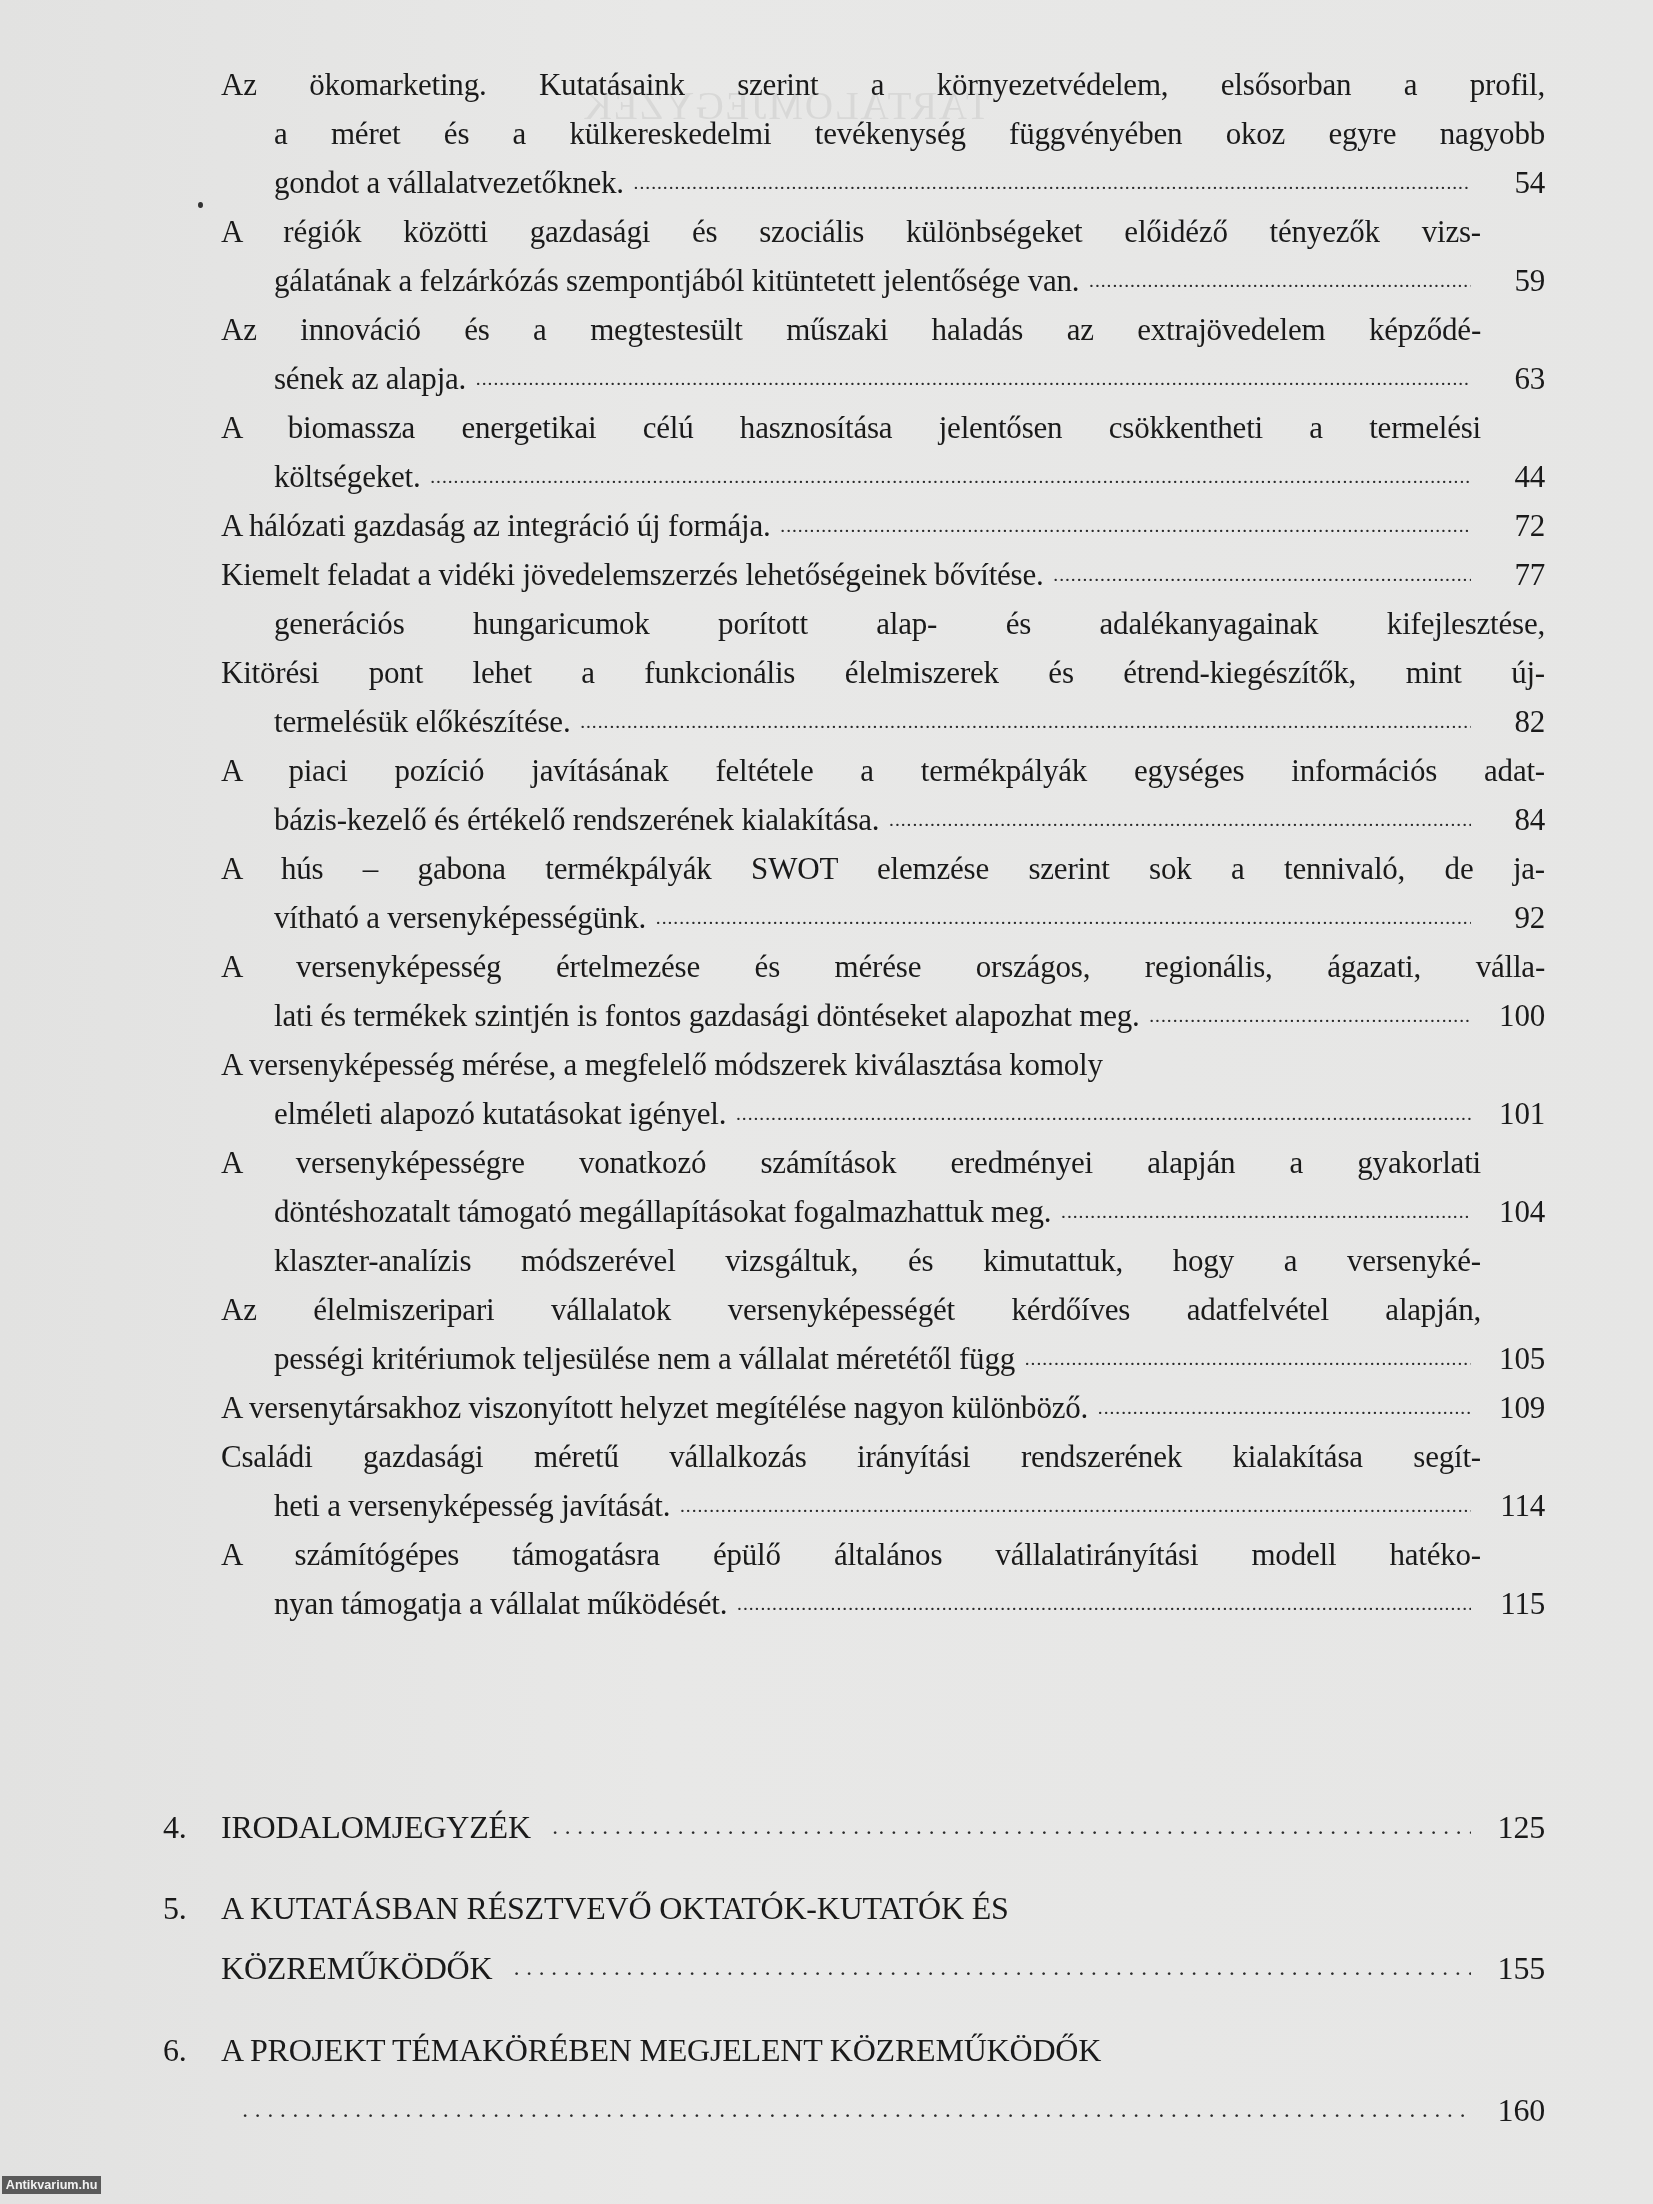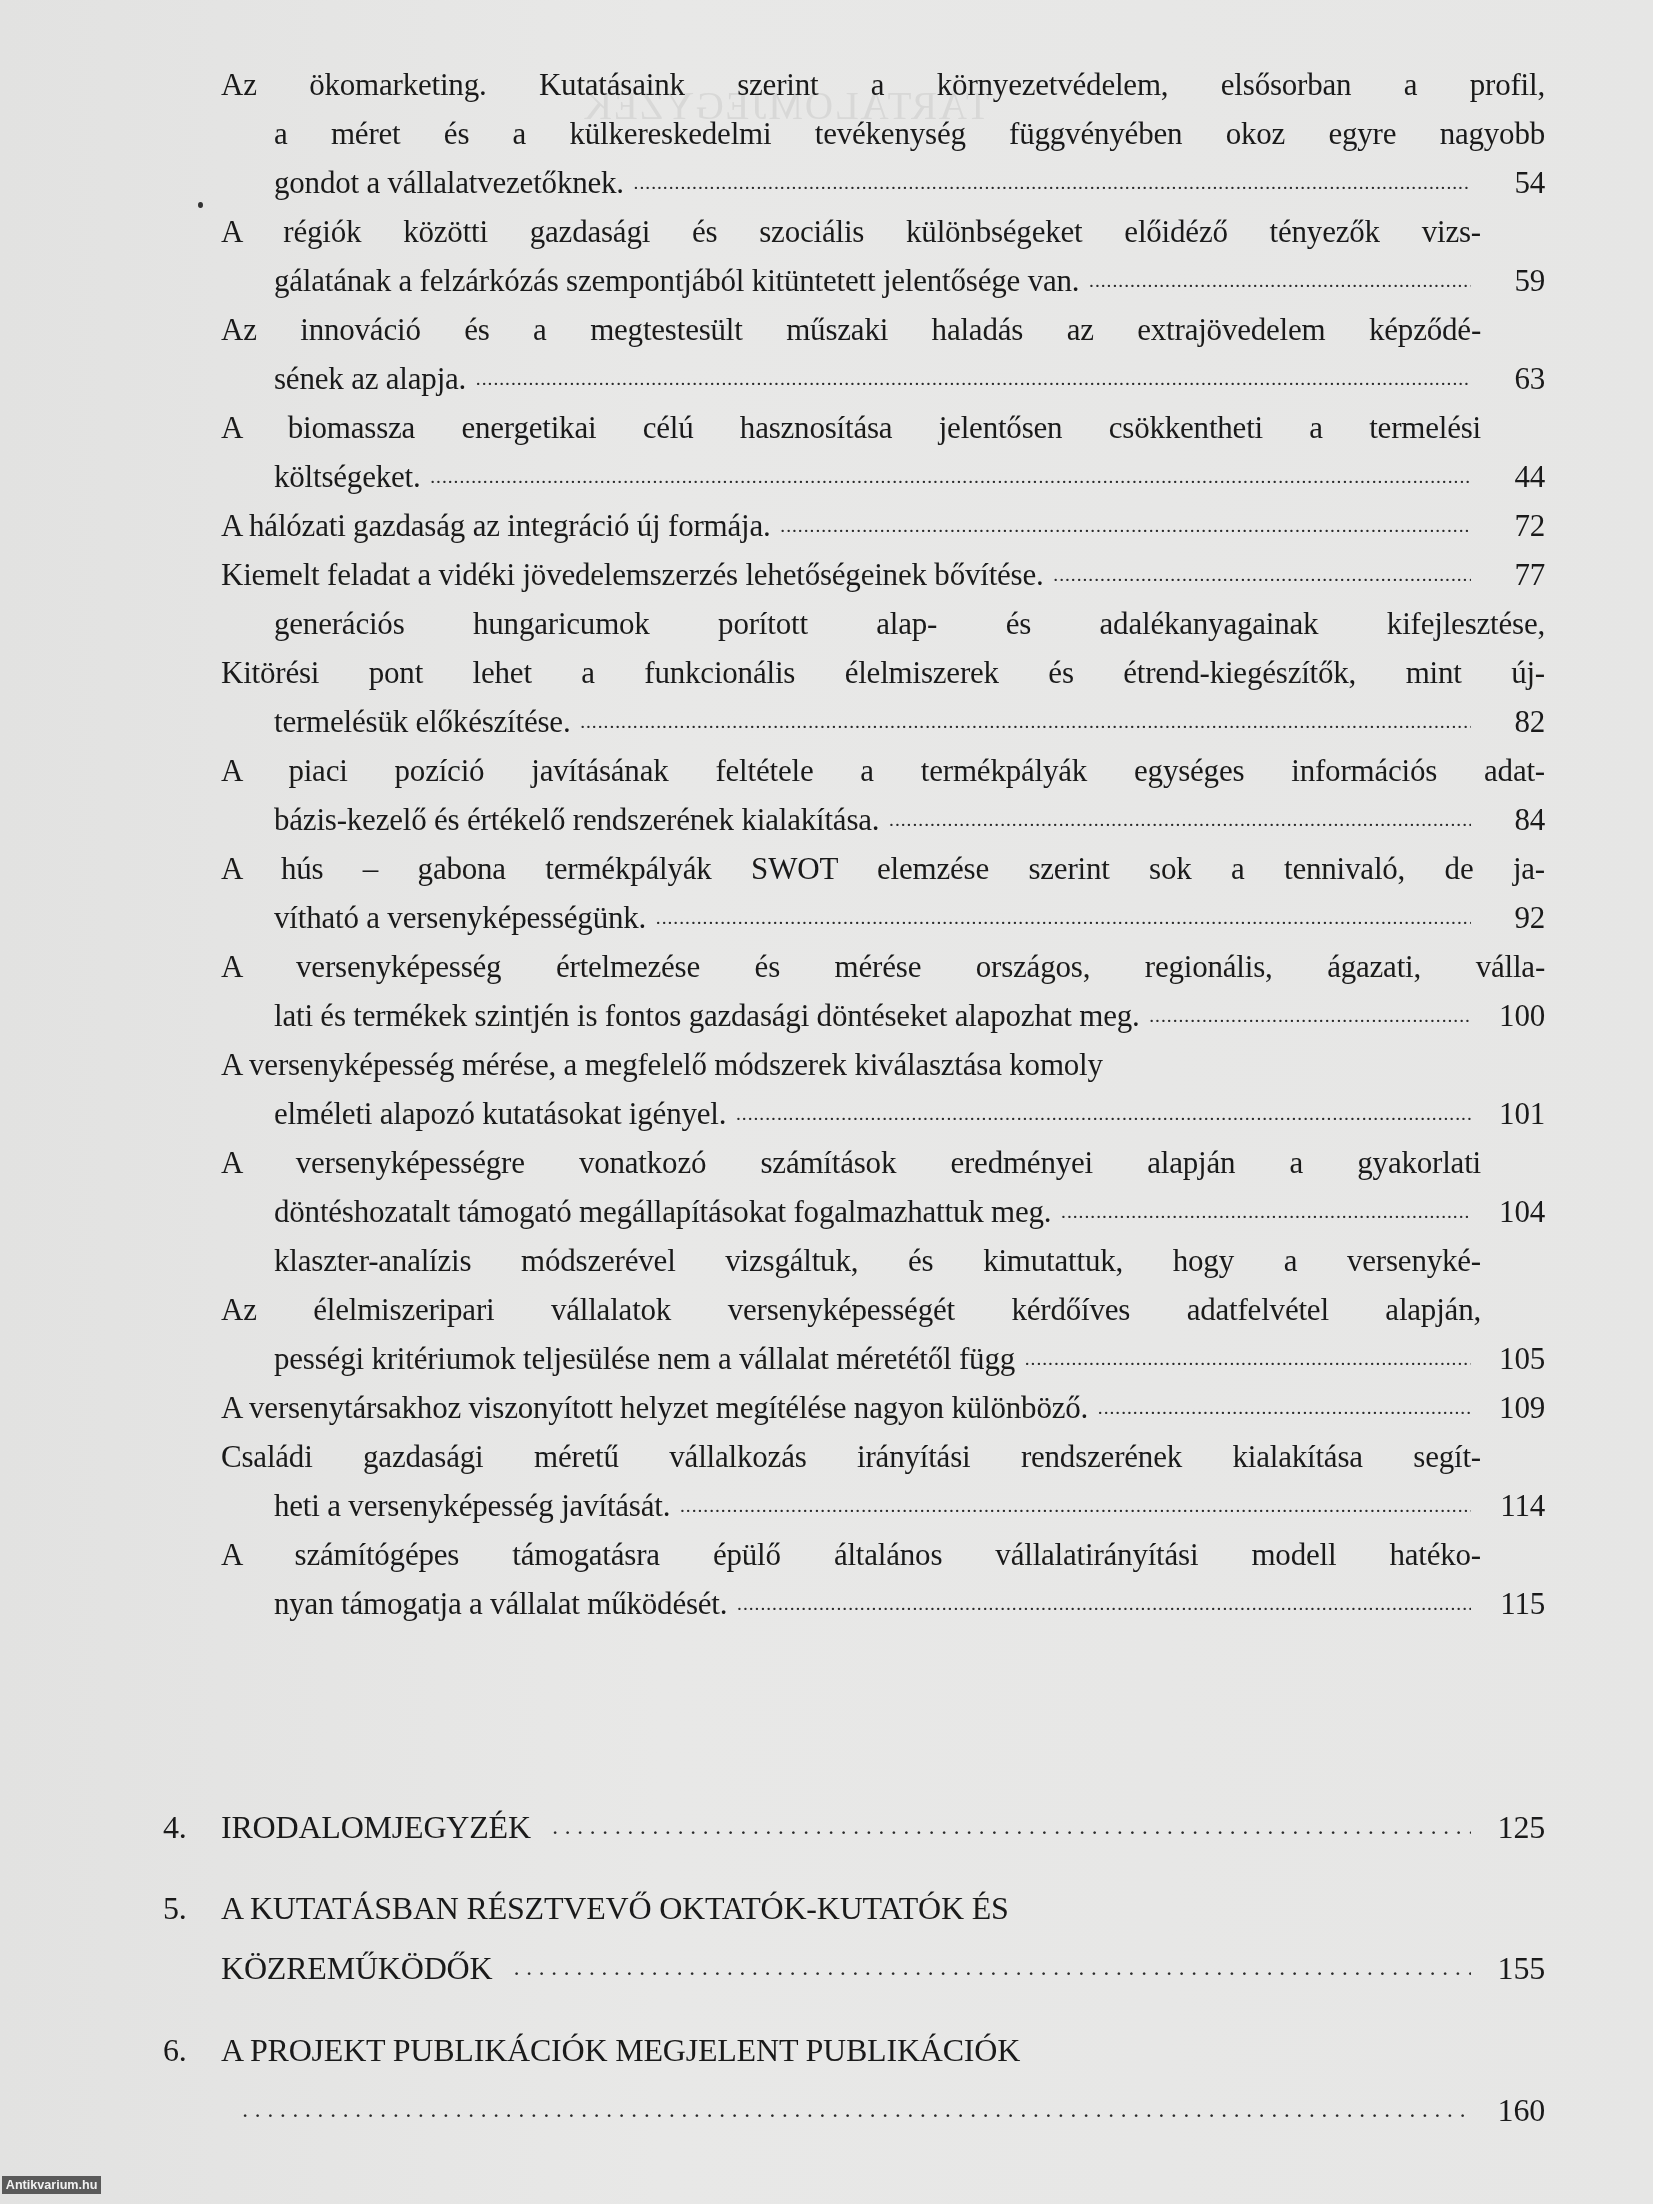--- a/index.html
+++ b/index.html
@@ -290,21 +290,21 @@
         </div>
       <div class="line cont">
           <span class="txt">KÖZREMŰKÖDŐK</span>
           <span class="dots"></span>
           <span class="pg">155</span>
         </div>
     </div>
     <div class="chap c6">
       <div class="line">
           <span class="num">6.</span>
-          <span class="txt">A PROJEKT PUBLIKÁCIÓK MEGJELENT PUBLIKÁCIÓK</span>
+          <span class="txt">A PROJEKT TÉMAKÖRÉBEN MEGJELENT KÖZREMŰKÖDŐK</span>
         </div>
       <div class="line cont">
           <span class="dots"></span>
           <span class="pg">160</span>
         </div>
     </div>
   </div>
 
   <div class="watermark">Antikvarium.hu</div>
 </div>

